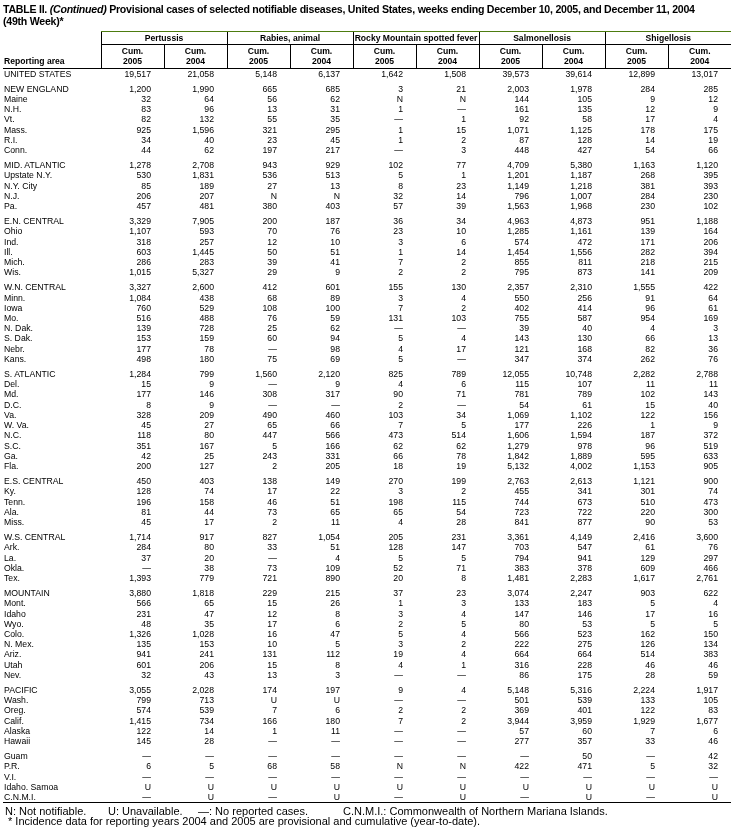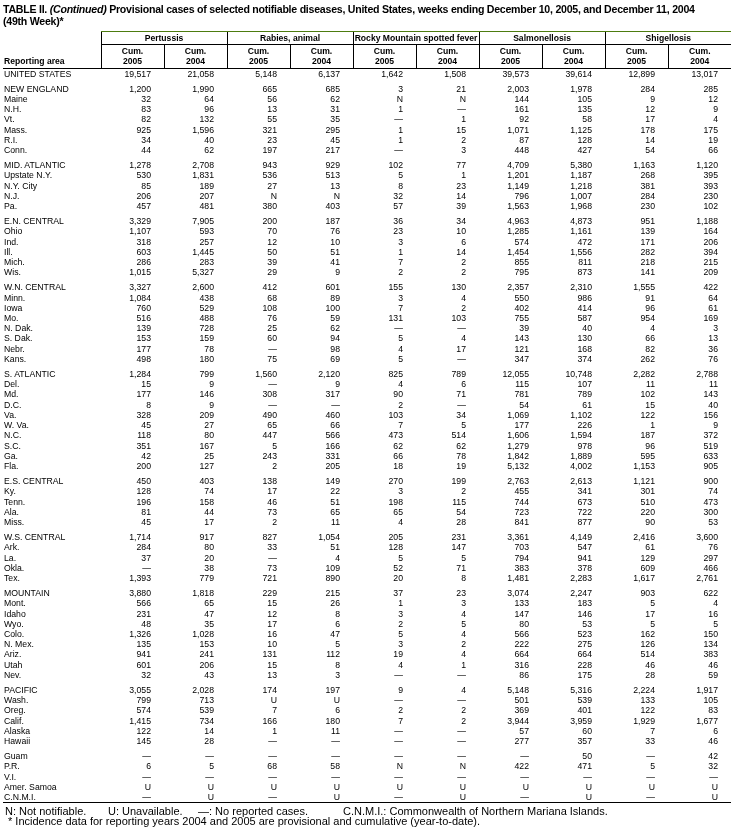--- a/index.html
+++ b/index.html
@@ -368,21 +368,21 @@
         </tr>
         <tr>
           <td class="area">Minn.</td>
           <td class="num">1,084</td>
           <td class="num">438</td>
           <td class="num">68</td>
           <td class="num">89</td>
           <td class="num">3</td>
           <td class="num">4</td>
           <td class="num">550</td>
-          <td class="num">986</td>
+          <td class="num">256</td>
           <td class="num">91</td>
           <td class="num">64</td>
         </tr>
         <tr>
           <td class="area">Iowa</td>
           <td class="num">760</td>
           <td class="num">529</td>
           <td class="num">108</td>
           <td class="num">100</td>
           <td class="num">7</td>
@@ -945,21 +945,21 @@
           <td class="num">—</td>
           <td class="num">—</td>
           <td class="num">—</td>
           <td class="num">—</td>
           <td class="num">—</td>
           <td class="num">—</td>
           <td class="num">—</td>
           <td class="num">—</td>
         </tr>
         <tr>
-          <td class="area">Amer. Samoa</td>
+          <td class="area">Idaho. Samoa</td>
           <td class="num">U</td>
           <td class="num">U</td>
           <td class="num">U</td>
           <td class="num">U</td>
           <td class="num">U</td>
           <td class="num">U</td>
           <td class="num">U</td>
           <td class="num">U</td>
           <td class="num">U</td>
           <td class="num">U</td>

